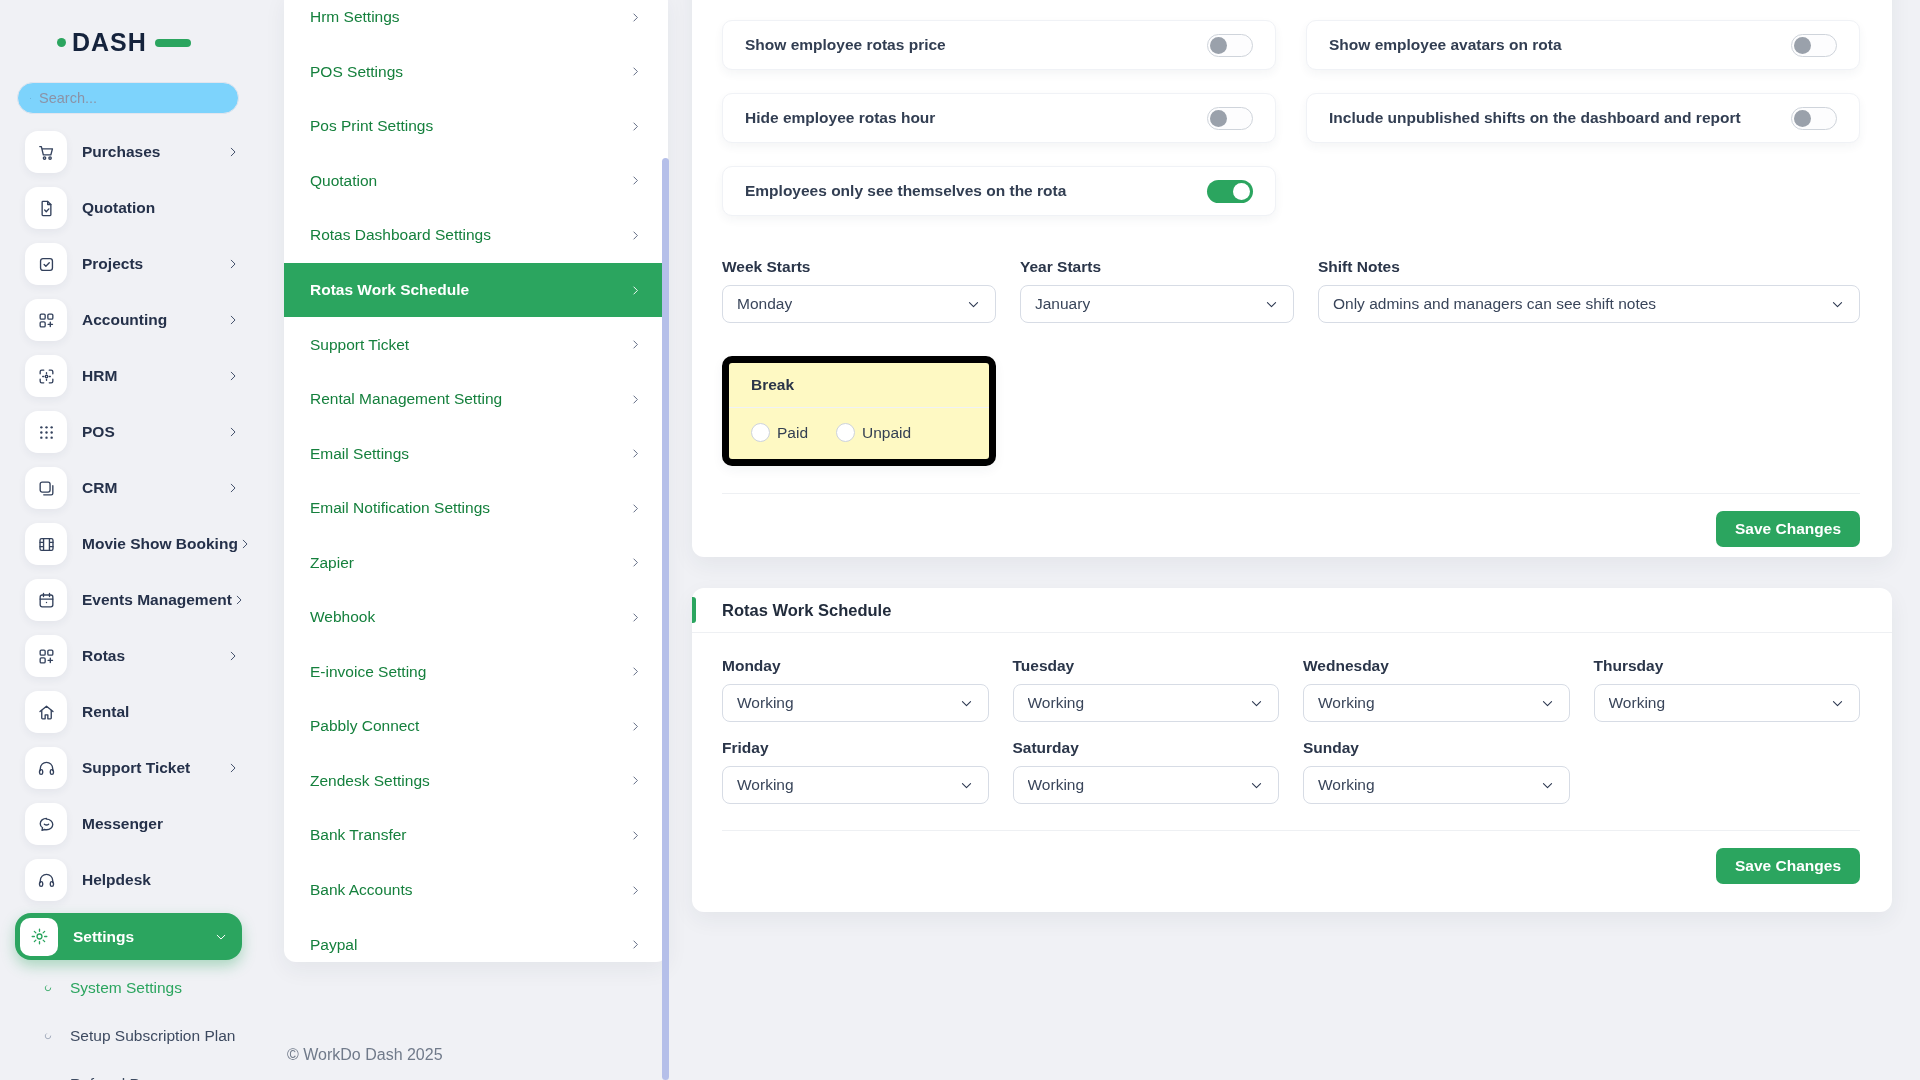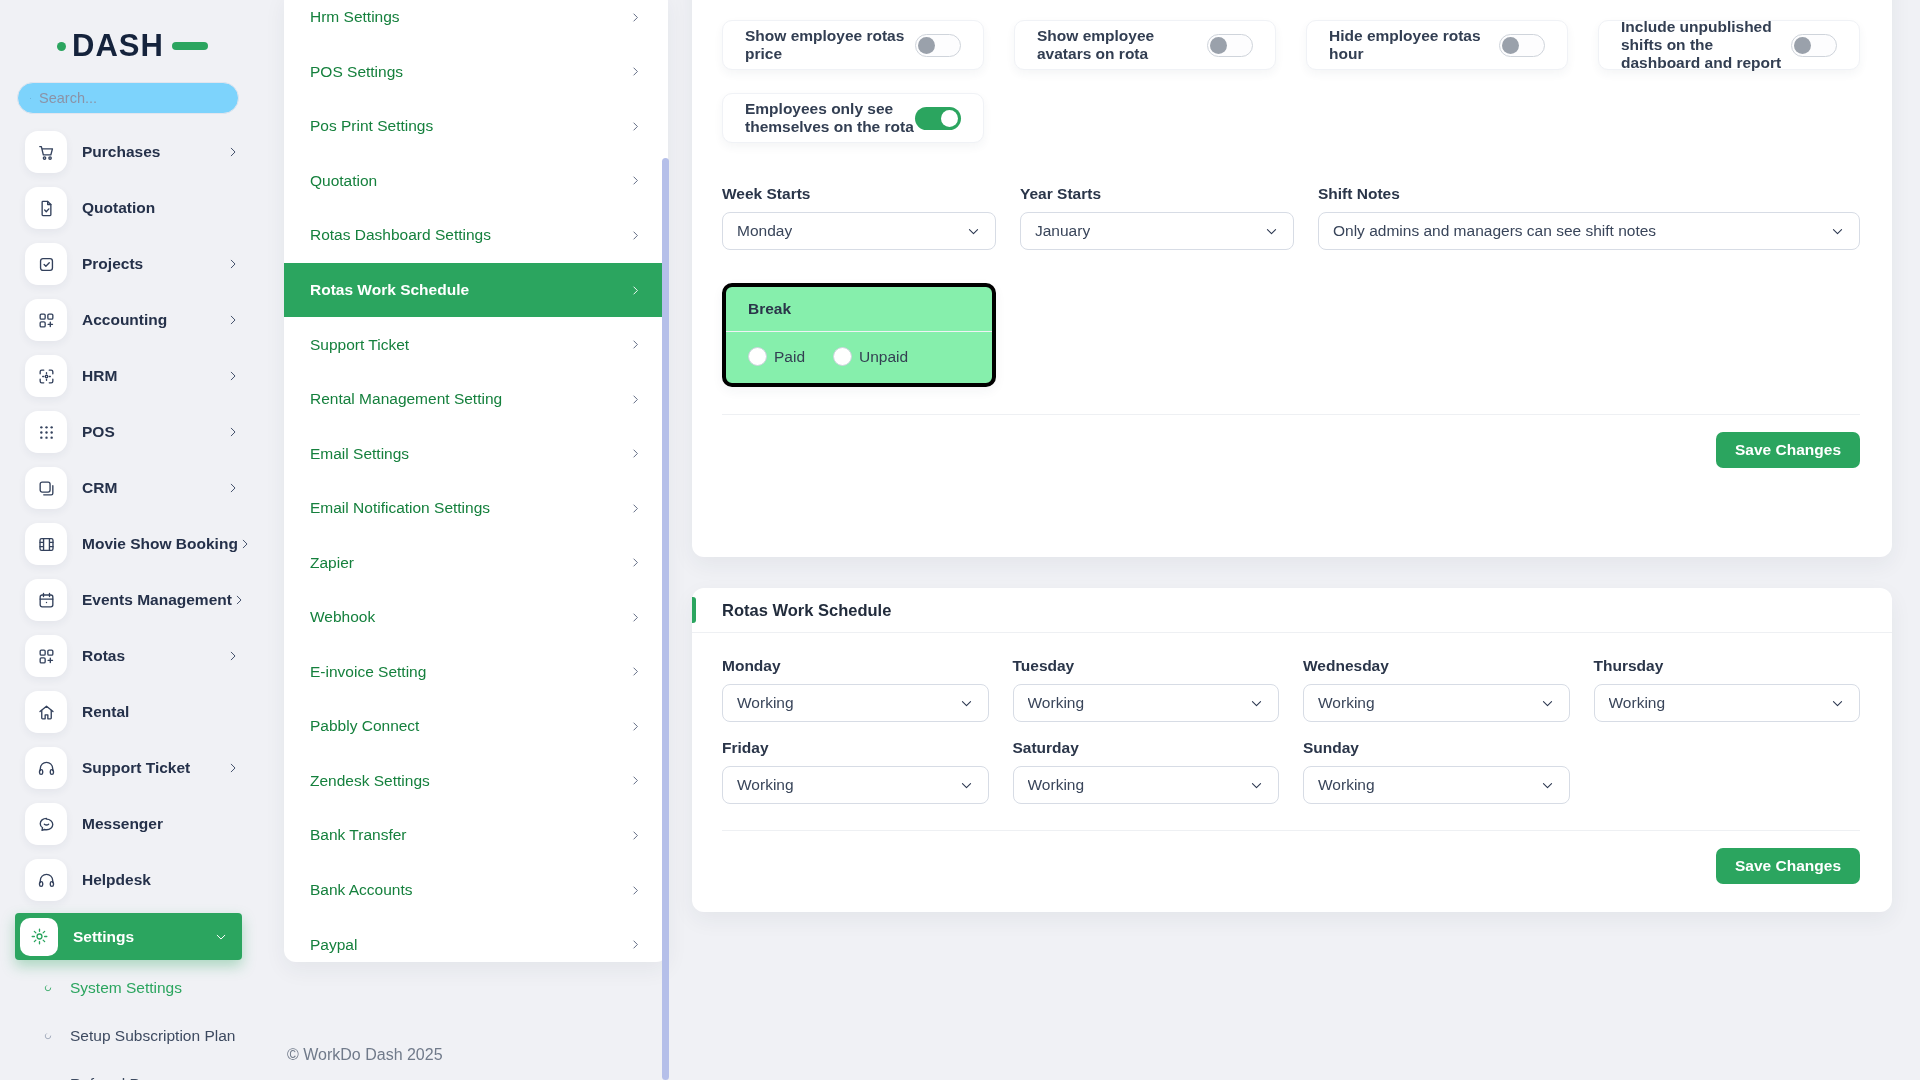--- a/index.html
+++ b/index.html
@@ -6,39 +6,39 @@
   html,body { width:1920px; height:1080px; overflow:hidden;
     font-family:"Liberation Sans","DejaVu Sans",sans-serif;
     background:#f0f1f5; color:#2b3750; }
   svg { display:block; }
   .ico { stroke:currentColor; fill:none; stroke-width:1.7; stroke-linecap:round; stroke-linejoin:round; }
 
   
   .sidebar { position:absolute; left:0; top:0; width:258px; height:1080px; background:#f0f1f5; }
   .logo { position:absolute; left:57px; top:28px; display:flex; align-items:center; gap:6px; }
   .logo-dot { width:9px; height:9px; border-radius:50%; background:#2ba55f; }
-  .logo-text { font-size:31px; font-weight:800; letter-spacing:1px; color:#15233c; }
+  .logo-text { font-size:25px; font-weight:800; letter-spacing:1px; color:#15233c; }
   .logo-bar { width:36px; height:8px; border-radius:5px; background:#2ba55f; margin-left:2px; }
 
   .search { position:absolute; left:17px; top:82px; width:222px; height:32px; background:#7dd3fc;
     border:1px solid #e2e5ee; border-radius:17px; display:flex; align-items:center; padding:0 12px; gap:8px; }
   .search svg { color:#41506a; }
   .search input { border:none; outline:none; flex:1; font-size:14.5px; color:#49536a; background:transparent;
     font-family:"Liberation Sans",sans-serif; }
   .search input::placeholder { color:#8b93a7; }
 
   .nav { position:absolute; left:0; top:124px; width:258px; }
   .nav-item { height:56px; display:flex; align-items:center; padding:0 18px 0 25px; cursor:pointer; }
   .icon-box { width:42px; height:42px; border-radius:13px; background:#fff; display:flex; align-items:center;
     justify-content:center; color:#33415c; box-shadow:0 3px 8px rgba(40,50,80,.06); flex:none; }
   .nav-label { margin-left:15px; font-size:15.5px; font-weight:600; color:#25314a; flex:1; white-space:nowrap; }
   .nav-chev { color:#43506a; flex:none; }
 
   .nav-item.active-pill { height:47px; margin:5px 16px 4px 15px; padding:0 14px 0 5px; background:#2ba55f;
-    border-radius:4px; box-shadow:0 6px 14px rgba(43,165,95,.35); }
+    border-radius:16px; box-shadow:0 6px 14px rgba(43,165,95,.35); }
   .nav-item.active-pill .icon-box { width:38px; height:38px; border-radius:10px; color:#2ba55f; box-shadow:none; }
   .nav-item.active-pill .nav-label { color:#fff; }
   .nav-item.active-pill .nav-chev { color:#fff; }
 
   .sub-item { height:48px; display:flex; align-items:center; padding-left:42px; cursor:pointer; }
   .sub-bullet { color:#9aa3b5; flex:none; }
   .sub-label { margin-left:16px; font-size:15.5px; color:#3d4a60; }
   .sub-item.active .sub-label { color:#2ba55f; }
   .sub-item.active .sub-bullet { color:#2ba55f; }
 
@@ -52,41 +52,41 @@
   .menu-item.active span { color:#fff; font-weight:600; }
   .menu-item.active svg { color:#fff; }
 
   .vscroll { position:absolute; left:662px; top:158px; width:7px; height:922px; border-radius:4px;
     background:#b5bfe9; cursor:pointer; }
 
   
   .card { position:absolute; background:#fff; border-radius:12px; box-shadow:0 8px 22px rgba(35,45,70,.06); }
   .top-card { left:692px; top:-44px; width:1200px; height:601px; padding:64px 32px 0 30px; }
 
-  .tgrid { display:grid; grid-template-columns:1fr 1fr 1fr 1fr; column-gap:30px; row-gap:23px; }
+  .tgrid { display:grid; grid-template-columns:1fr 1fr; column-gap:30px; row-gap:23px; }
   .trow { height:50px; border:1px solid #f0f2f6; border-radius:10px; background:#fff;
     box-shadow:0 4px 10px rgba(40,50,80,.05); display:flex; align-items:center;
     justify-content:space-between; padding:0 22px; }
   .trow .tlabel { font-size:15.5px; font-weight:600; color:#323e52; }
 
   .switch { width:46px; height:23px; border-radius:12px; position:relative; cursor:pointer; flex:none; }
   .switch.off { background:#fdfdfe; border:1px solid #cfd4db; }
   .switch.off .knob { position:absolute; left:2px; top:2px; width:17px; height:17px; border-radius:50%; background:#9aa1ab; }
   .switch.on { background:#2ba55f; }
   .switch.on .knob { position:absolute; right:3px; top:3px; width:17px; height:17px; border-radius:50%; background:#fff; }
 
   .selects-row { margin-top:42px; display:grid; grid-template-columns:274px 274px 1fr; column-gap:24px; }
   .flabel { font-size:15.5px; font-weight:700; color:#2a3549; margin-bottom:9px; }
   .select { height:38px; border:1px solid #d7dce5; border-radius:8px; background:#fff; display:flex;
     align-items:center; justify-content:space-between; padding:0 14px; cursor:pointer; }
   .select .sval { font-size:15.5px; color:#39455a; white-space:nowrap; overflow:hidden; }
   .select svg { color:#2b3750; flex:none; margin-left:8px; }
 
-  .break-card { margin-top:33px; width:274px; border:4px solid #000000; border-radius:10px;
-    box-shadow:0 4px 12px rgba(40,50,80,.05); background:#86efac; }
+  .break-card { margin-top:33px; width:274px; border:7px solid #000000; border-radius:10px;
+    box-shadow:0 4px 12px rgba(40,50,80,.05); background:#fef9c3; }
   .break-title { padding:13px 22px; font-size:15.5px; font-weight:700; color:#2a3549; border-bottom:1px solid #f0f2f6; }
   .break-body { padding:15px 22px 17px; display:flex; align-items:center; gap:28px; }
   .radio-opt { display:flex; align-items:center; gap:7px; cursor:pointer; }
   .radio { width:19px; height:19px; border-radius:50%; border:1.5px solid #cdd3dd; background:#fff; flex:none; }
   .radio-label { font-size:15.5px; color:#333f52; }
 
   .card-footer { border-top:1px solid #eef0f3; display:flex; justify-content:flex-end; padding-top:17px; }
   .top-card .card-footer { margin-top:27px; }
   .btn-green { height:36px; padding:4px 19px; background:#2ba55f; color:#fff; border:none; border-radius:7px;
     font-size:15.5px; font-weight:600; font-family:"Liberation Sans",sans-serif; cursor:pointer; }

